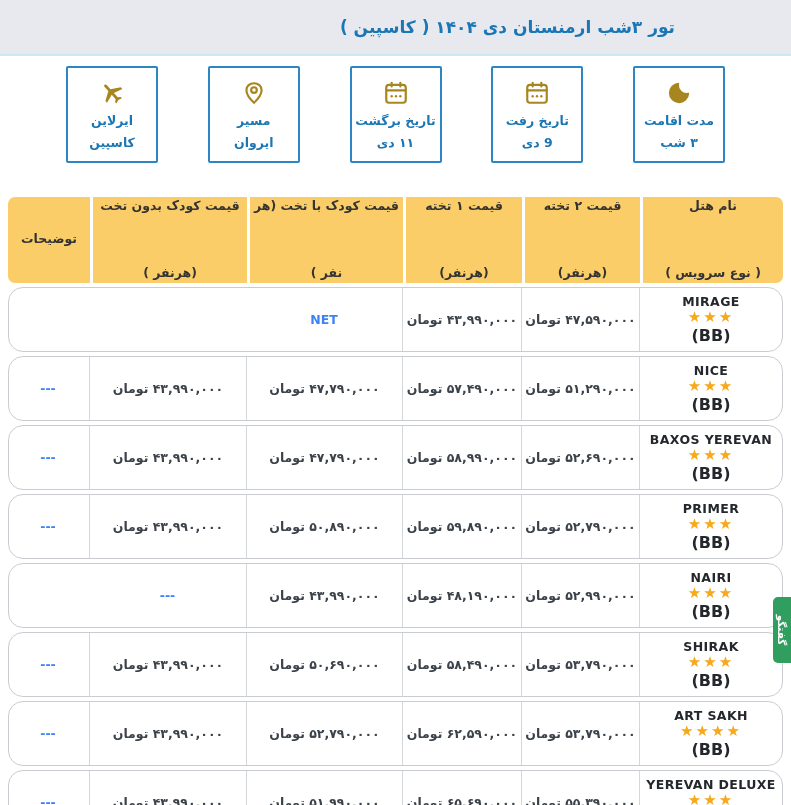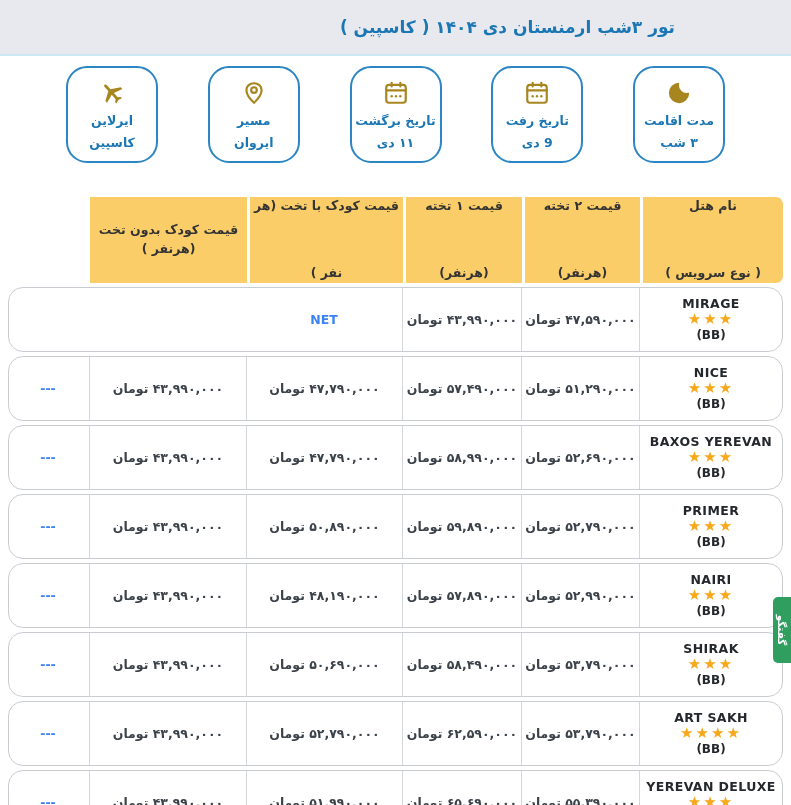--- a/index.html
+++ b/index.html
@@ -15,21 +15,21 @@
   .page-title {
     color:#1b76b4; font-weight:bold; font-size:17px;
     padding-right:116px; letter-spacing:.2px;
   }
   .cards {
     display:flex; justify-content:space-between;
     padding:10px 66px 0 66px;
   }
   .card {
     width:92px; height:97px; background:#fff;
-    border:2px solid #2c86c3; border-radius:21px;
+    border:2px solid #2c86c3; border-radius:2px;
     display:flex; flex-direction:column; align-items:center; justify-content:center;
     gap:7px;
   }
   .card .icon { width:26px; height:26px; display:block; }
   .card .icon svg { width:100%; height:100%; display:block; }
   .card .label, .card .value { color:#1b76b4; font-weight:bold; font-size:12.5px; white-space:nowrap; }
   .plane-rotate { transform:rotate(-42deg); }
 
   .table-wrap { margin:34px 8px 0 8px; width:775px; }
   .grid {
@@ -47,21 +47,21 @@
     margin-top:4px; border:1px solid #c9ccd1; border-radius:15px;
     min-height:65px; background:#fff;
   }
   .td {
     display:flex; align-items:center; justify-content:center; text-align:center;
   }
   .td:not(:last-child){ border-left:1px solid #d4d7da; }
   .hotel-cell { flex-direction:column; gap:1px; padding:4px 2px; }
   .hotel-name { font-size:12.5px; font-weight:bold; color:#24272c; letter-spacing:.4px; direction:ltr; }
   .stars { color:#f7a81b; font-size:15px; letter-spacing:2px; line-height:1; }
-  .service { font-size:12px; font-weight:bold; color:#24272c; direction:ltr; }
+  .service { font-size:16px; font-weight:bold; color:#24272c; direction:ltr; }
   .price { font-size:12.5px; font-weight:bold; color:#3c424a; }
   .notes { font-size:12.5px; font-weight:bold; color:#3b82f6; }
 
   .chat-tab {
     position:absolute; right:0; top:597px; width:18px; height:66px;
     background:#2f9e5f; border-radius:5px 0 0 5px;
     display:flex; align-items:center; justify-content:center; cursor:pointer;
   }
   .chat-tab span {
     transform:rotate(90deg); color:#fff; font-size:10.5px;
@@ -151,20 +151,23 @@
       <span>(هرنفر)</span>
     </div>
     <div class="th">
       <span>قیمت کودک با تخت (هر</span>
       <span>نفر )</span>
     </div>
     <div class="th">
       <span>قیمت کودک بدون تخت</span>
       <span>(هرنفر )</span>
     </div>
+    <div class="th">
+      <span>توضیحات</span>
+    </div>
   </div>
   <div id="rows-container">
   <div class="trow grid">
     <div class="td hotel-cell">
       <div class="hotel-name">MIRAGE</div>
       <div class="stars">★★★</div>
       <div class="service">(BB)</div>
     </div>
     <div class="td price">۴۷,۵۹۰,۰۰۰ تومان</div>
     <div class="td price">۴۳,۹۹۰,۰۰۰ تومان</div>
@@ -210,21 +213,20 @@
     <div class="td notes">---</div>
   </div>
 
   <div class="trow grid">
     <div class="td hotel-cell">
       <div class="hotel-name">NAIRI</div>
       <div class="stars">★★★</div>
       <div class="service">(BB)</div>
     </div>
     <div class="td price">۵۲,۹۹۰,۰۰۰ تومان</div>
-    <div class="td price">۵۷,۸۹۰,۰۰۰ تومان</div>
     <div class="td price">۴۸,۱۹۰,۰۰۰ تومان</div>
     <div class="td price">۴۳,۹۹۰,۰۰۰ تومان</div>
     <div class="td notes">---</div>
   </div>
 
   <div class="trow grid">
     <div class="td hotel-cell">
       <div class="hotel-name">SHIRAK</div>
       <div class="stars">★★★</div>
       <div class="service">(BB)</div>

